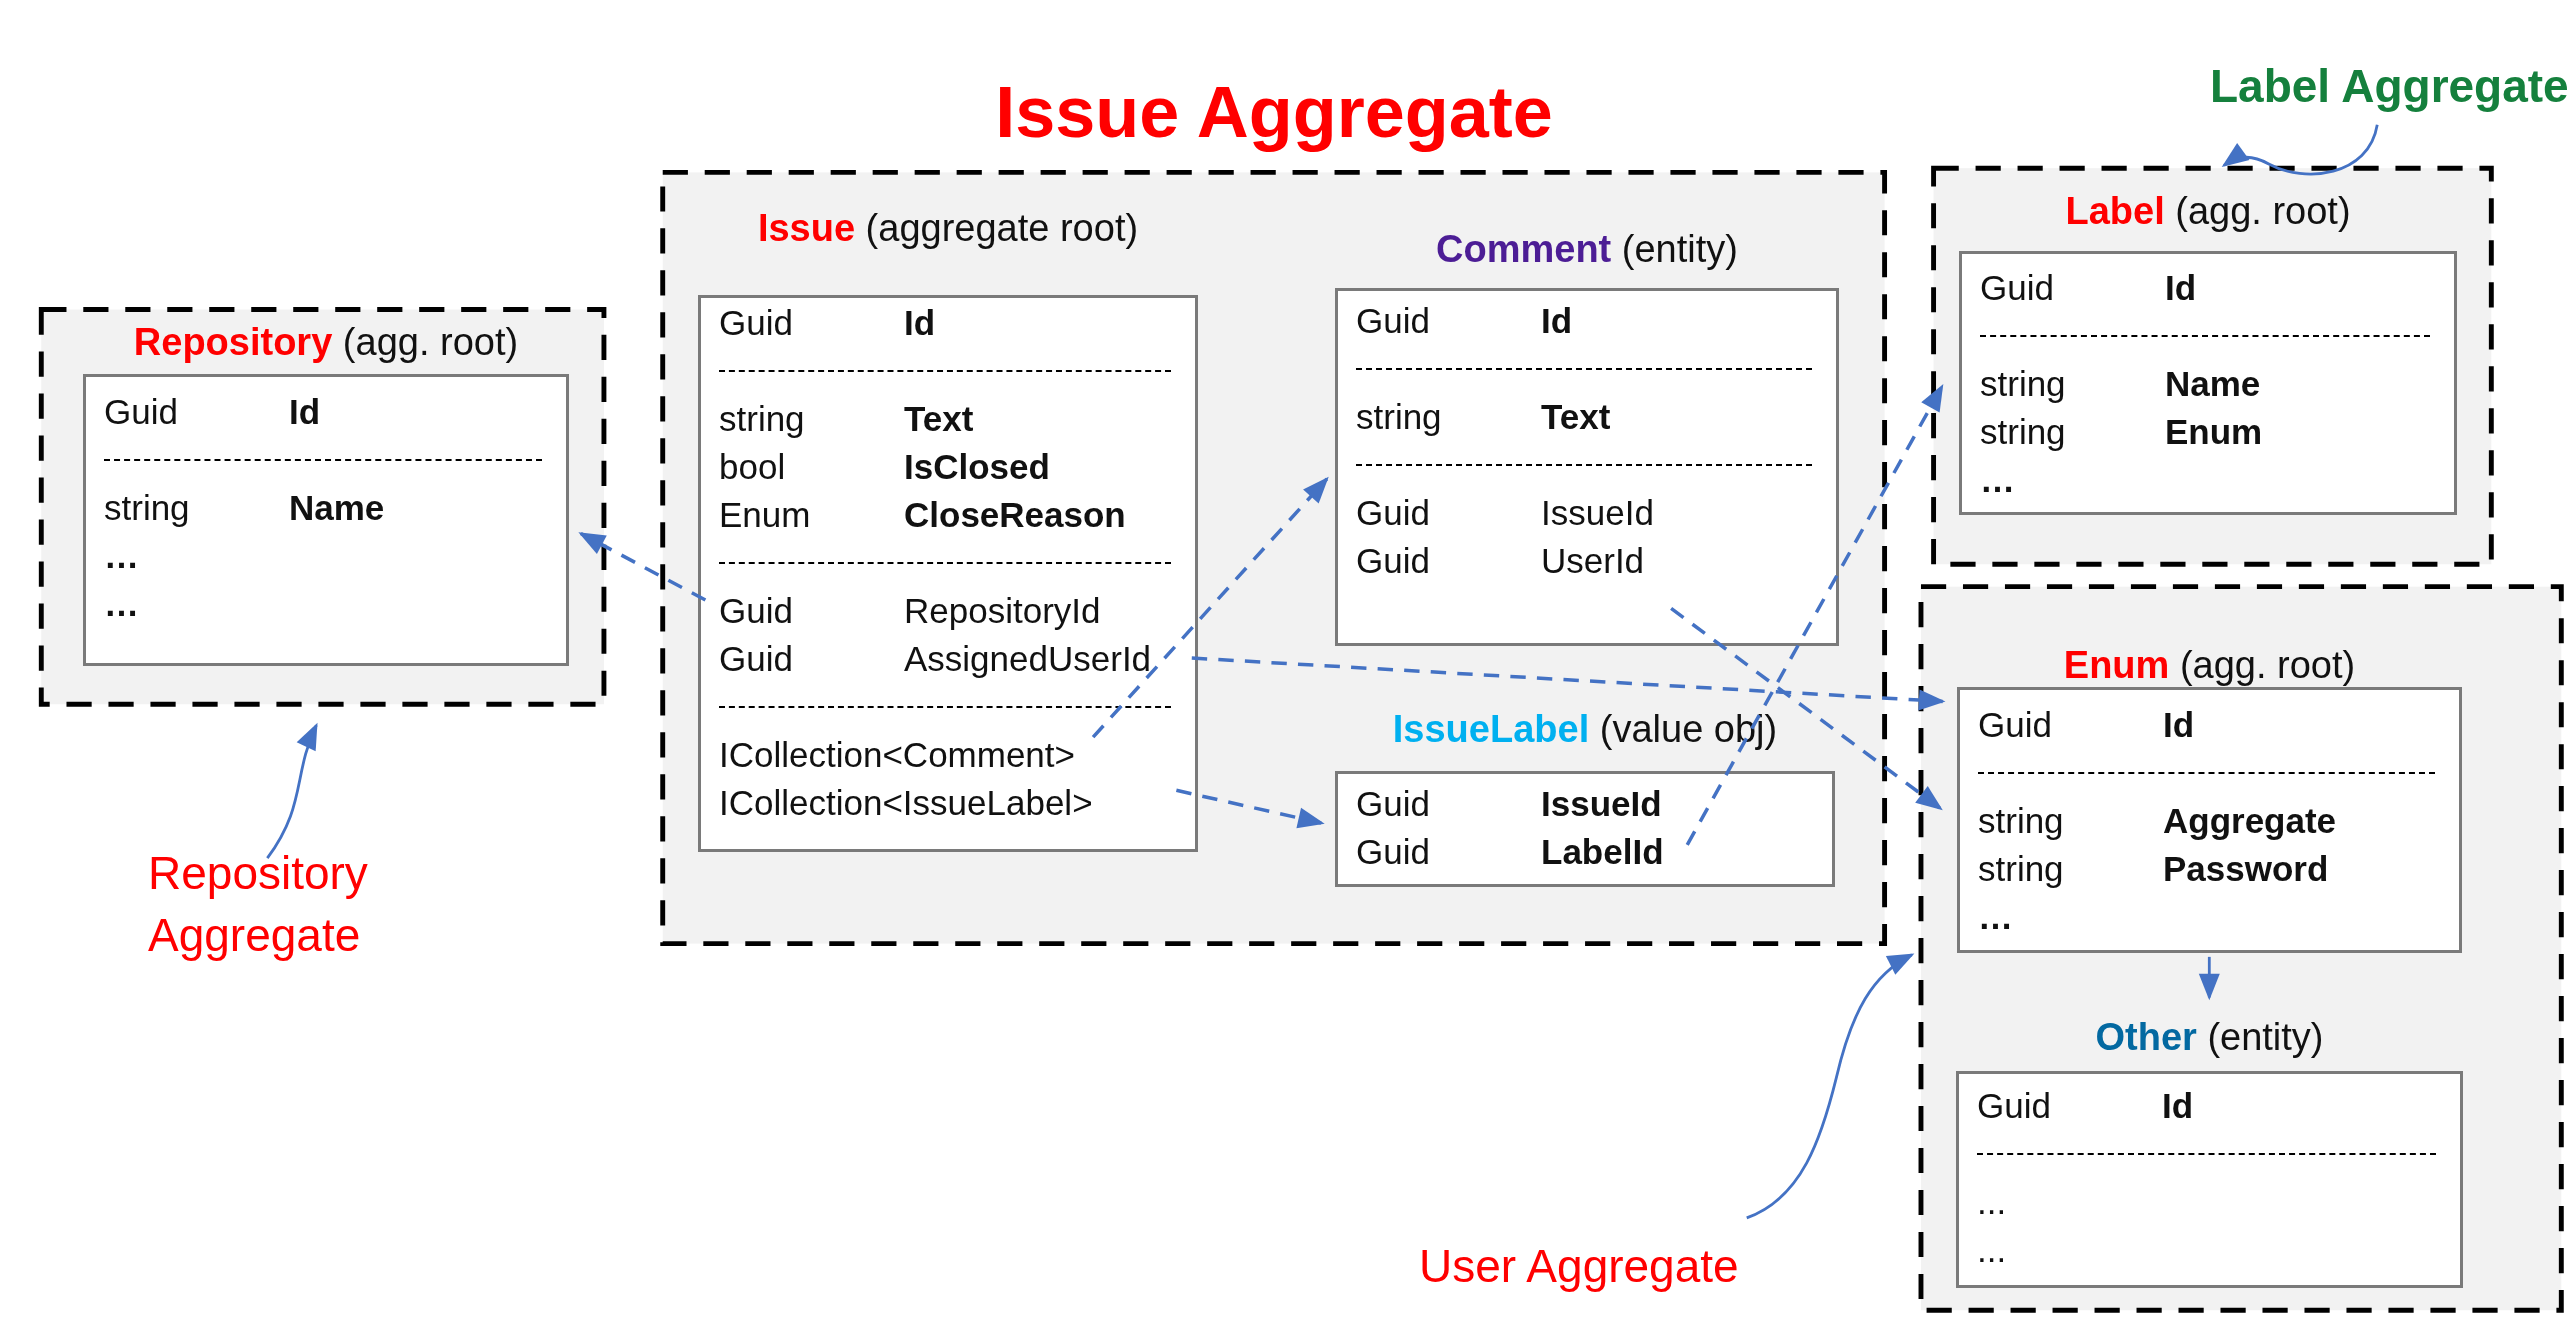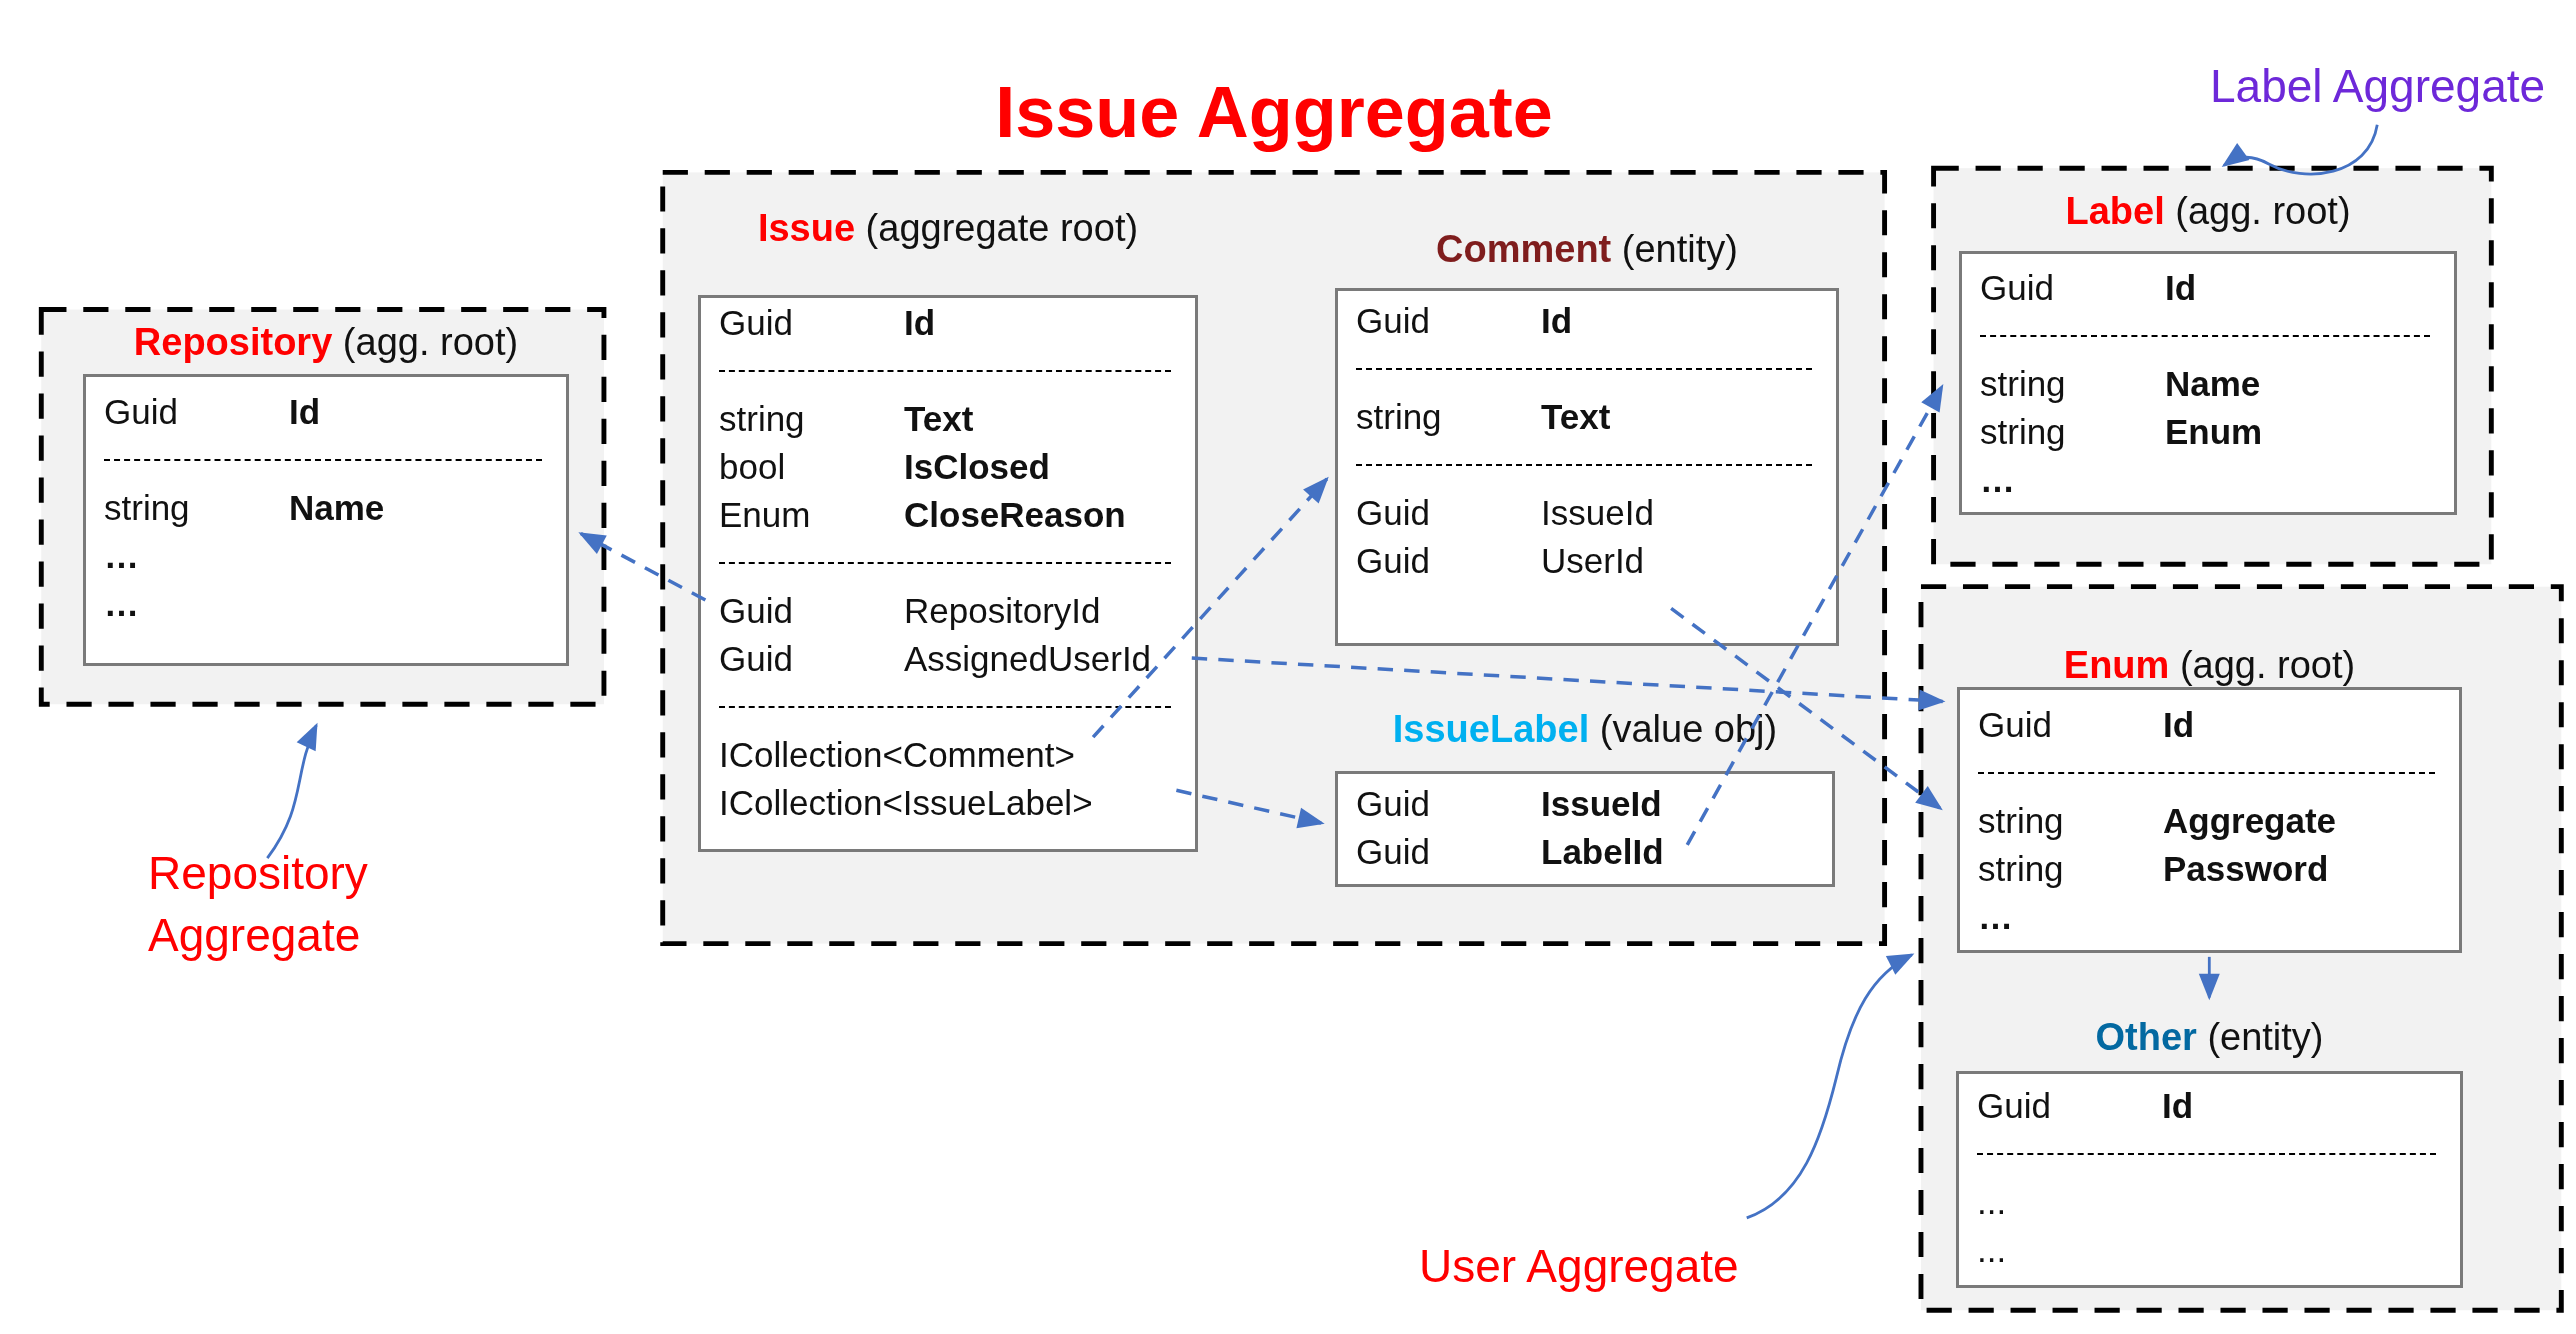--- a/index.html
+++ b/index.html
@@ -35,21 +35,21 @@
     <rect x="2763" y="240" width="797" height="566" fill="#F2F2F2" stroke="#000" stroke-width="7" stroke-dasharray="36 24"></rect>
     <rect x="2745" y="838" width="915" height="1034" fill="#F2F2F2" stroke="#000" stroke-width="7" stroke-dasharray="36 24"></rect>
   </svg>
 
   <div class="abs big-title" style="left: 663px; top: 71px; width: 1222px; color: rgb(255, 0, 0);">Issue Aggregate</div>
 
   <div class="abs agg-label" style="left: 148px; top: 842px; color: rgb(255, 0, 0);">
     <div>Repository</div>
     <div>Aggregate</div>
   </div>
-  <div class="abs agg-label" style="left: 2210px; top: 55px; color: #6d28d9;">Label Aggregate</div>
+  <div class="abs agg-label" style="left: 2210px; top: 55px; color: #15803d; font-weight: bold;">Label Aggregate</div>
   <div class="abs agg-label" style="left: 1419px; top: 1235px; color: rgb(255, 0, 0);">User Aggregate</div>
 
   <div class="abs etitle" style="left:83px;top:321px;width:486px;">
     <span class="ename" style="color: rgb(255, 0, 0);">Repository</span>
     <span class="ekind">(agg. root)</span>
   </div>
   <div class="abs ebox pt16" style="left:83px;top:374px;width:486px;height:292px;">
       <div class="row">
         <span class="ftype">Guid</span>
         <span class="fname b">Id</span>
@@ -113,21 +113,21 @@
         <span class="ftype">ICollection&lt;Comment&gt;</span>
         <span class="fname"></span>
       </div>
       <div class="row">
         <span class="ftype">ICollection&lt;IssueLabel&gt;</span>
         <span class="fname"></span>
       </div>
     </div>
 
   <div class="abs etitle" style="left:1335px;top:228px;width:504px;">
-    <span class="ename" style="color: #7f1d1d;">Comment</span>
+    <span class="ename" style="color: #4c1d95;">Comment</span>
     <span class="ekind">(entity)</span>
   </div>
   <div class="abs ebox pt8" style="left:1335px;top:288px;width:504px;height:358px;">
       <div class="row">
         <span class="ftype">Guid</span>
         <span class="fname b">Id</span>
       </div>
       <div class="sep-row">
         <div class="sepline"></div>
       </div>

